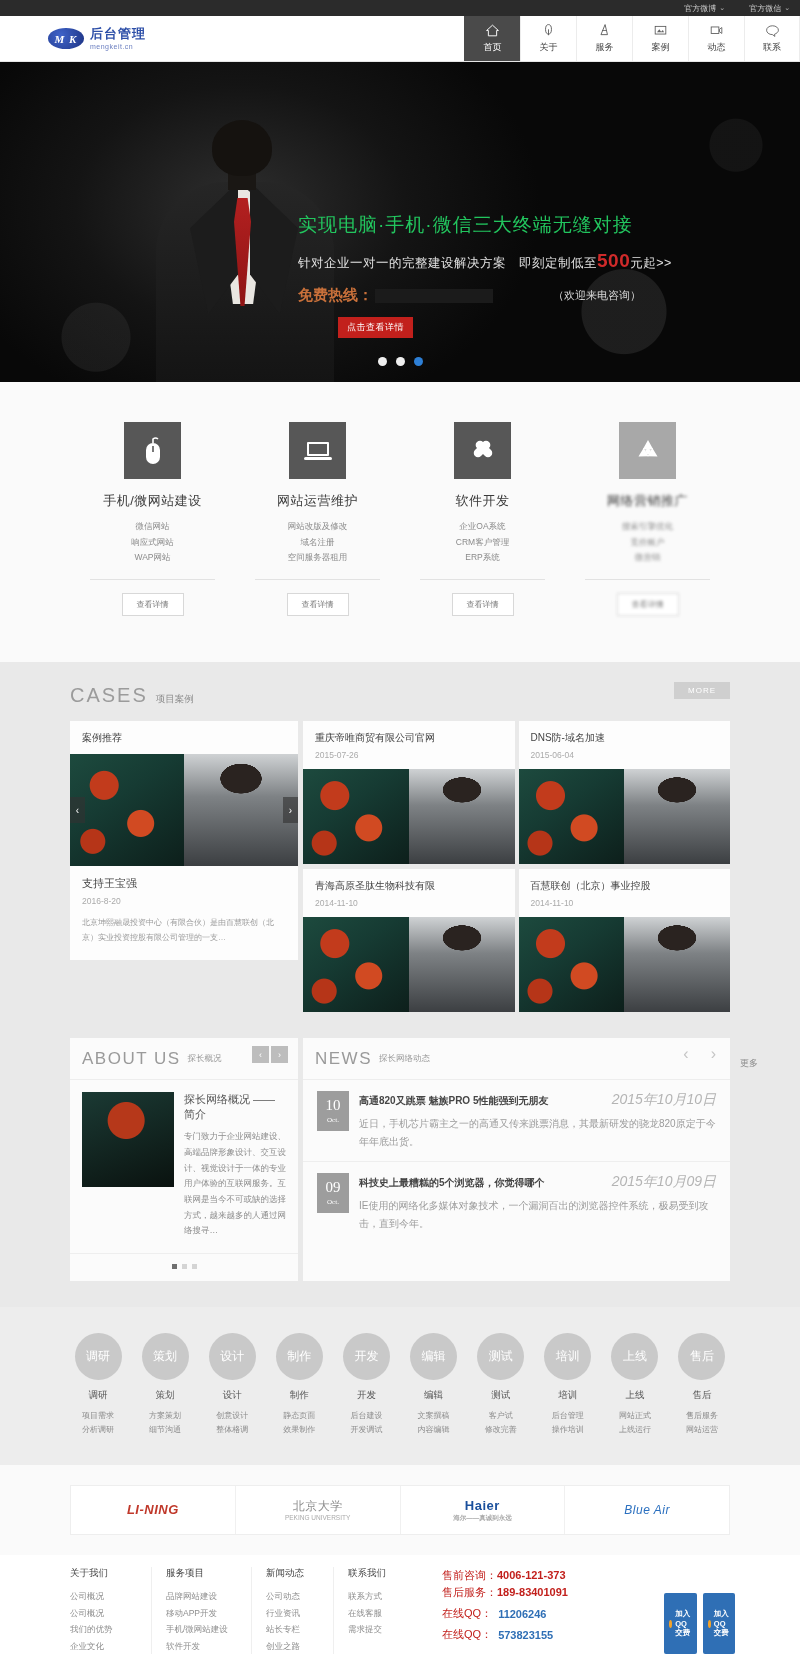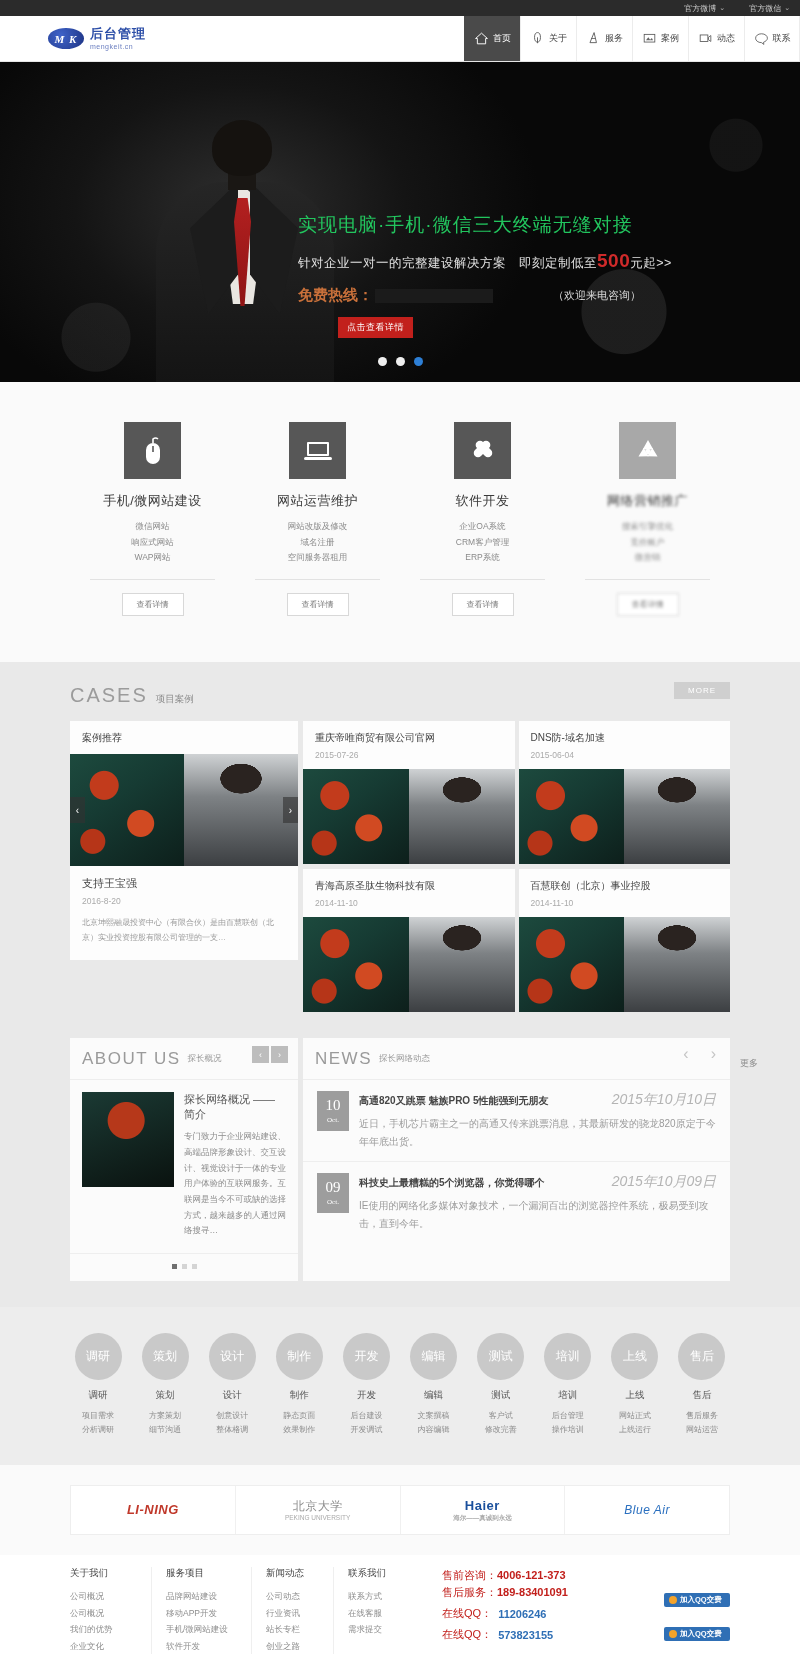--- a/index.html
+++ b/index.html
@@ -35,21 +35,21 @@
     color:#fff; font-style: italic; font-weight:bold; font-size: 11px;
     display:flex; align-items:center; justify-content:center;
     letter-spacing: 1px; font-family:"Liberation Serif", serif;
   }
   .logo-text { margin-left: 6px; line-height:1; }
   .logo-cn { font-size: 13px; color:#2d4fa8; font-weight:bold; letter-spacing:1px; }
   .logo-en { font-size: 7px; color:#6b7fc0; letter-spacing:.5px; margin-top:3px; }
 
   .nav { display:flex; }
   .nav-item {
-    width: 56px; display:flex; flex-direction:row; align-items:center;
+    width: 56px; display:flex; flex-direction:column; align-items:center;
     justify-content:center; gap:4px; color:#444; font-size:9px;
     border-left: 1px solid #ececec; cursor:pointer; background:#fff;
   }
   .nav-item:last-child { border-right:1px solid #ececec; }
   .nav-item.active { background:#4a4a4a; color:#fff; border-left-color:#4a4a4a; }
   .nav-item svg { display:block; }
 
   
   .banner {
     height: 320px; position: relative; overflow:hidden;
@@ -756,21 +756,21 @@
             <span class="fc-line" style="color:#c2201c">在线QQ：</span>
             <span class="fc-qqnum">11206246</span>
           </div>
           <div class="fqq">
             <span class="fc-line" style="color:#c2201c">在线QQ：</span>
             <span class="fc-qqnum">573823155</span>
           </div>
           <div style="position:absolute"></div>
         </div>
 
-        <div style="width:66px; padding-top:26px; display:flex; flex-direction:column; gap:20px; margin-left:-150px;">
+        <div style="width:66px; padding-top:26px; display:flex; gap:6px; margin-left:-150px;">
           <span class="qq-btn">
             <i class="qq-peng"></i>
             <b>加入QQ交费</b>
           </span>
           <span class="qq-btn">
             <i class="qq-peng"></i>
             <b>加入QQ交费</b>
           </span>
         </div>
 

